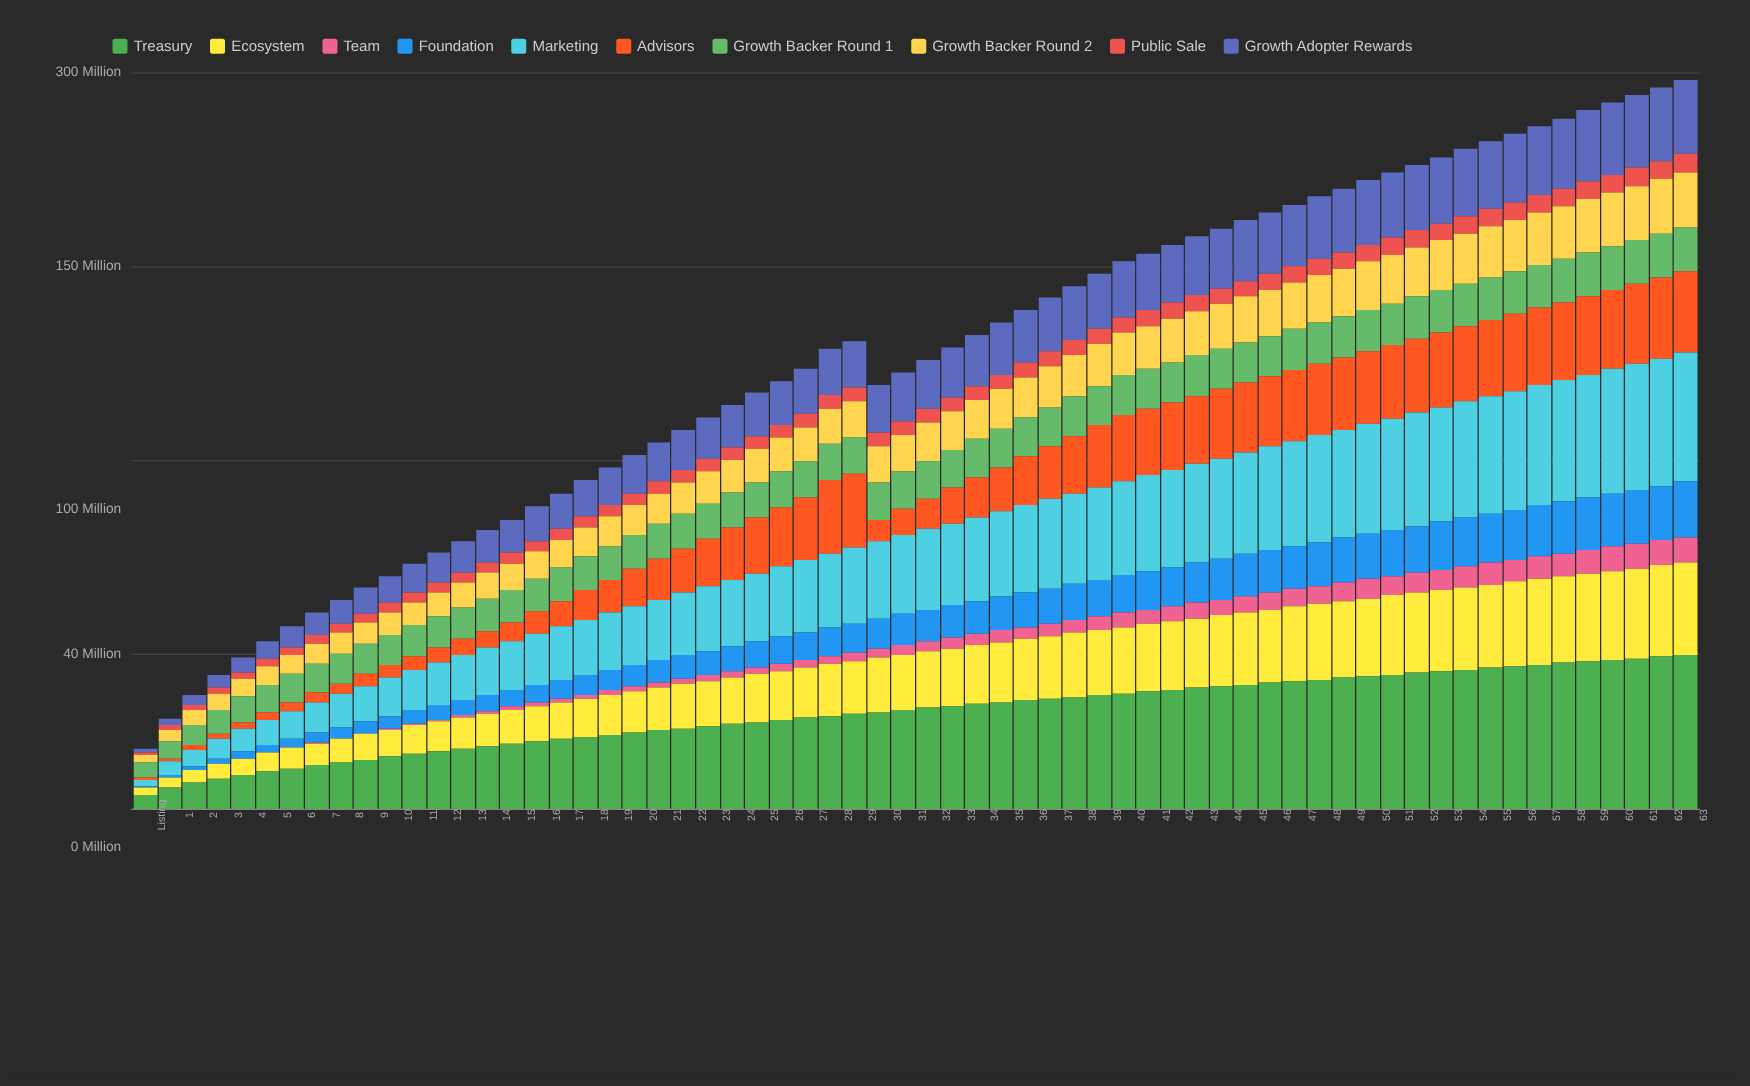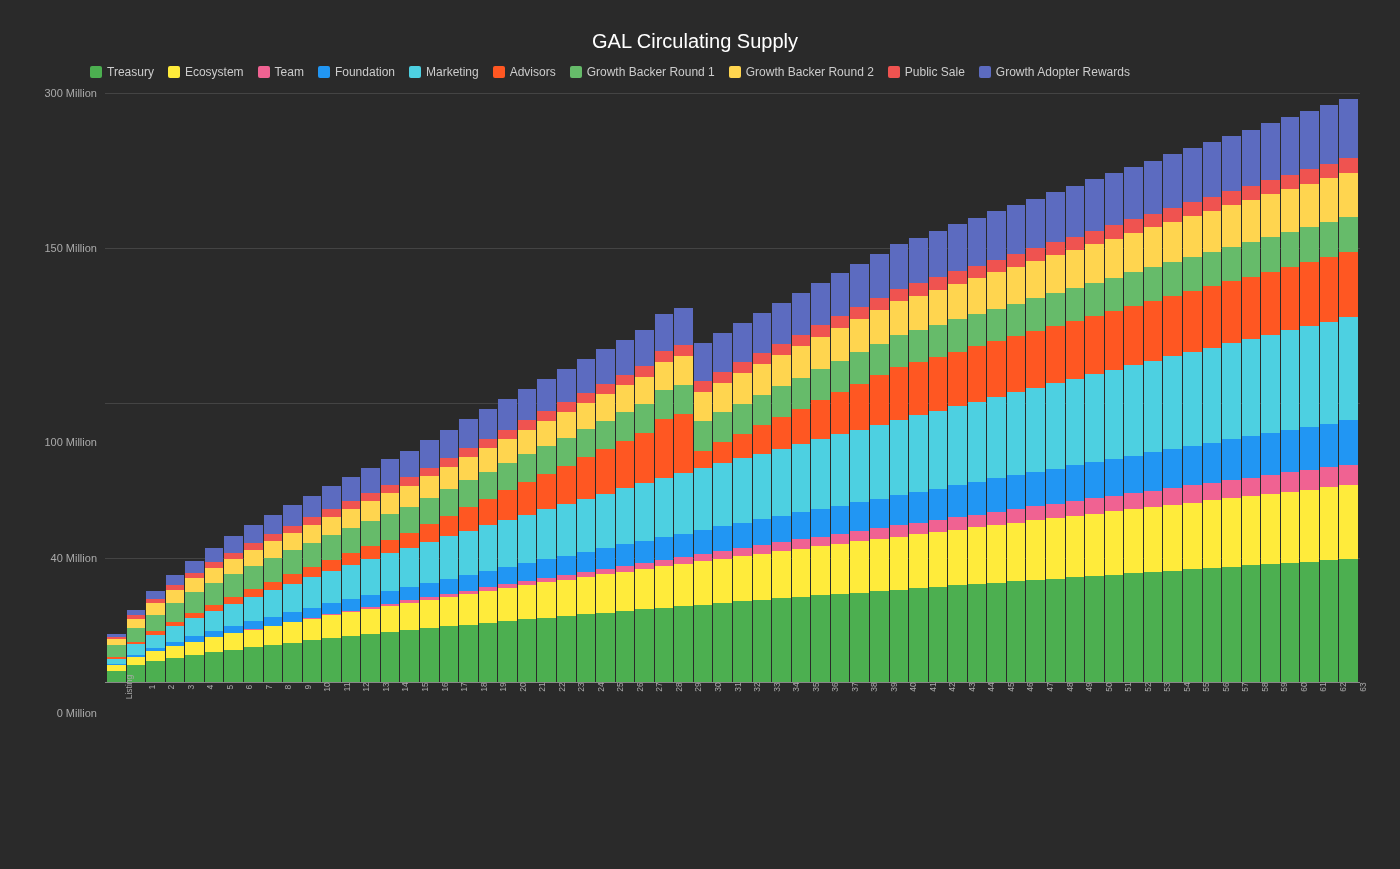--- a/index.html
+++ b/index.html
@@ -131,21 +131,20 @@
       bottom: 30px;
       left: 0; right: 0;
       height: 1px;
       background: #888888;
     }
   </style>
 </head>
 <body>
 
 <div class="chart-container">
-  <div class="chart-title">GAL Circulating Supply</div>
 
   <div class="legend" id="legend-container">
       <div class="legend-item">
         <div class="legend-dot" style="background:#4caf50"></div>
         <span>Treasury</span>
       </div>
       <div class="legend-item">
         <div class="legend-dot" style="background:#ffeb3b"></div>
         <span>Ecosystem</span>
       </div>

